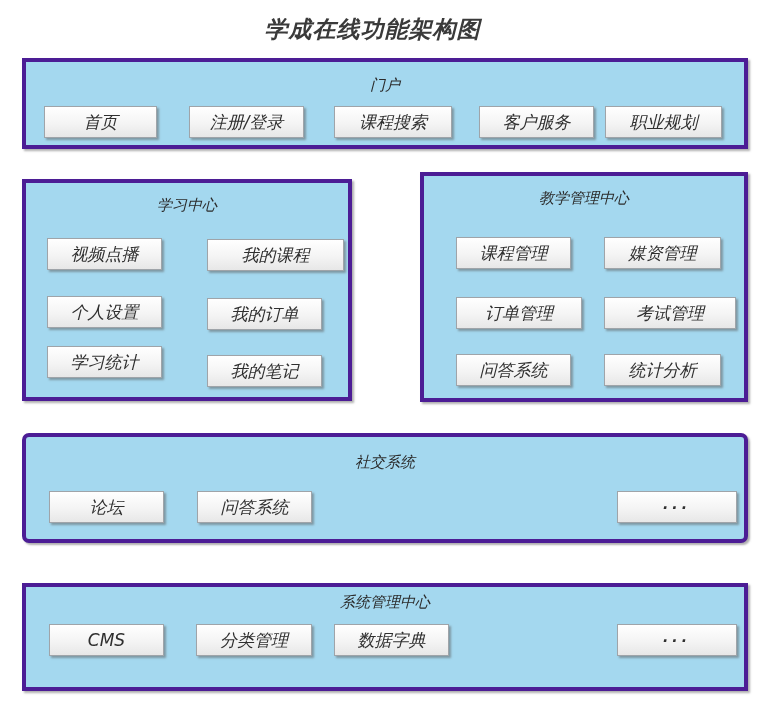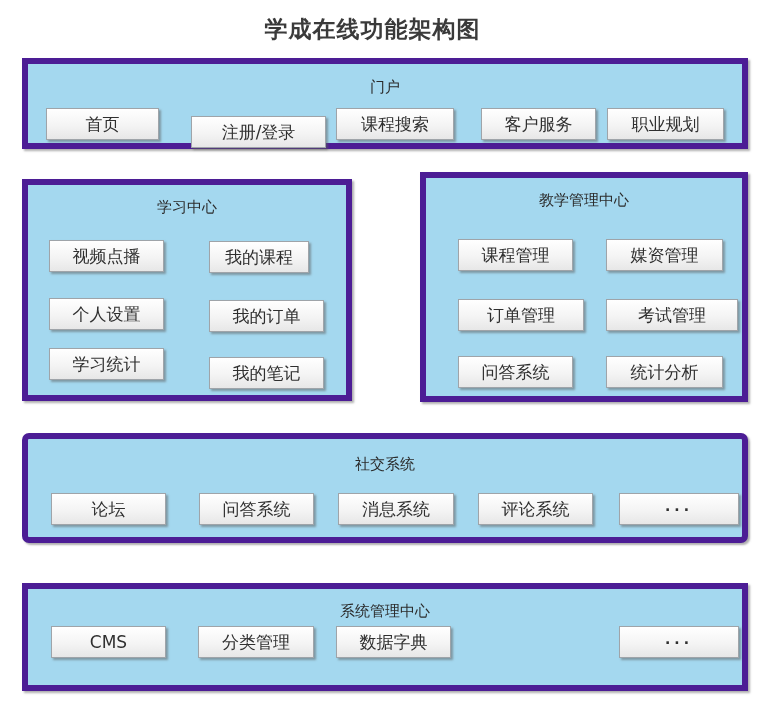--- a/index.html
+++ b/index.html
@@ -1,15 +1,15 @@
 <!DOCTYPE html>
 <html><head>
 <meta charset="utf-8">
 <style>
-  * { margin: 0; padding: 0; box-sizing: border-box; }
+  * { margin: 0; padding: 0; box-sizing: border-box; font-style: italic; }
   html, body { background: #ffffff; }
   body {
     font-family: "DejaVu Sans", "Liberation Sans", sans-serif;
     width: 761px; height: 703px;
     position: relative;
     overflow: hidden;
   }
   .canvas {
     position: absolute; left: 0; top: 0;
     width: 761px; height: 703px;
@@ -19,21 +19,21 @@
     left: 0; top: 14px; width: 745px;
     text-align: center;
     font-size: 23px;
     font-weight: bold;
     color: #3a3a3a;
     letter-spacing: 1px;
   }
   .section {
     position: absolute;
     background: #a4d8ef;
-    border: 6px solid #4c1d95;
+    border: 4px solid #4c1d95;
     box-shadow: 2px 2px 2px rgba(110,110,110,0.55);
   }
   .section-label {
     position: absolute;
     left: 0; width: 100%;
     text-align: center;
     font-size: 15px;
     color: #2b2b2b;
   }
   .sec-portal   { left: 22px;  top: 58px;  width: 726px; height: 91px;  }
@@ -59,56 +59,54 @@
 </head>
 <body>
 
 <div class="canvas">
 
   <div class="diagram-title">学成在线功能架构图</div>
 
   <div class="section sec-portal">
     <div class="section-label" style="top:14px">门户</div>
     <div class="btn" style="left:18px;top:44px;width:113px">首页</div>
-    <div class="btn" style="left:163px;top:52px;width:135px">注册/登录</div>
+    <div class="btn" style="left:163px;top:44px;width:115px">注册/登录</div>
     <div class="btn" style="left:308px;top:44px;width:118px">课程搜索</div>
     <div class="btn" style="left:453px;top:44px;width:115px">客户服务</div>
     <div class="btn" style="left:579px;top:44px;width:117px">职业规划</div>
   </div>
 
   <div class="section sec-learning">
     <div class="section-label" style="top:13px">学习中心</div>
     <div class="btn" style="left:21px;top:55px;width:115px">视频点播</div>
-    <div class="btn" style="left:181px;top:56px;width:100px">我的课程</div>
+    <div class="btn" style="left:181px;top:56px;width:137px">我的课程</div>
     <div class="btn" style="left:21px;top:113px;width:115px">个人设置</div>
     <div class="btn" style="left:181px;top:115px;width:115px">我的订单</div>
     <div class="btn" style="left:21px;top:163px;width:115px">学习统计</div>
     <div class="btn" style="left:181px;top:172px;width:115px">我的笔记</div>
   </div>
 
   <div class="section sec-teaching">
     <div class="section-label" style="top:13px">教学管理中心</div>
     <div class="btn" style="left:32px;top:61px;width:115px">课程管理</div>
     <div class="btn" style="left:180px;top:61px;width:117px">媒资管理</div>
     <div class="btn" style="left:32px;top:121px;width:126px">订单管理</div>
     <div class="btn" style="left:180px;top:121px;width:132px">考试管理</div>
     <div class="btn" style="left:32px;top:178px;width:115px">问答系统</div>
     <div class="btn" style="left:180px;top:178px;width:117px">统计分析</div>
   </div>
 
   <div class="section sec-social">
     <div class="section-label" style="top:16px">社交系统</div>
     <div class="btn" style="left:23px;top:54px;width:115px">论坛</div>
     <div class="btn" style="left:171px;top:54px;width:115px">问答系统</div>
-    <div class="btn" style="left:310px;top:54px;width:116px">消息系统</div>
-    <div class="btn" style="left:450px;top:54px;width:115px">评论系统</div>
     <div class="btn more" style="left:591px;top:54px;width:120px">...</div>
   </div>
 
   <div class="section sec-system">
-    <div class="section-label" style="top:13px">系统管理中心</div>
+    <div class="section-label" style="top:6px">系统管理中心</div>
     <div class="btn" style="left:23px;top:37px;width:115px">CMS</div>
     <div class="btn" style="left:170px;top:37px;width:116px">分类管理</div>
     <div class="btn" style="left:308px;top:37px;width:115px">数据字典</div>
     <div class="btn more" style="left:591px;top:37px;width:120px">...</div>
   </div>
 
 </div>
 
 </body></html>

